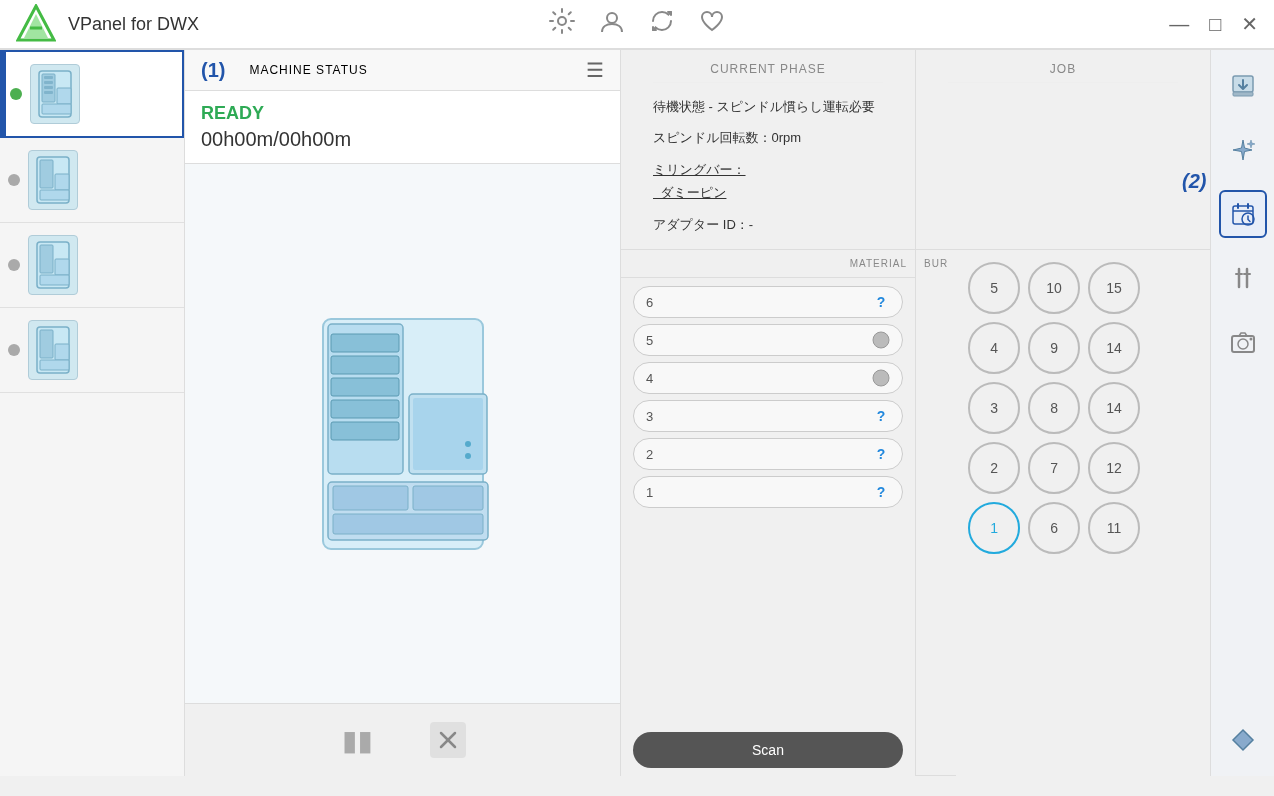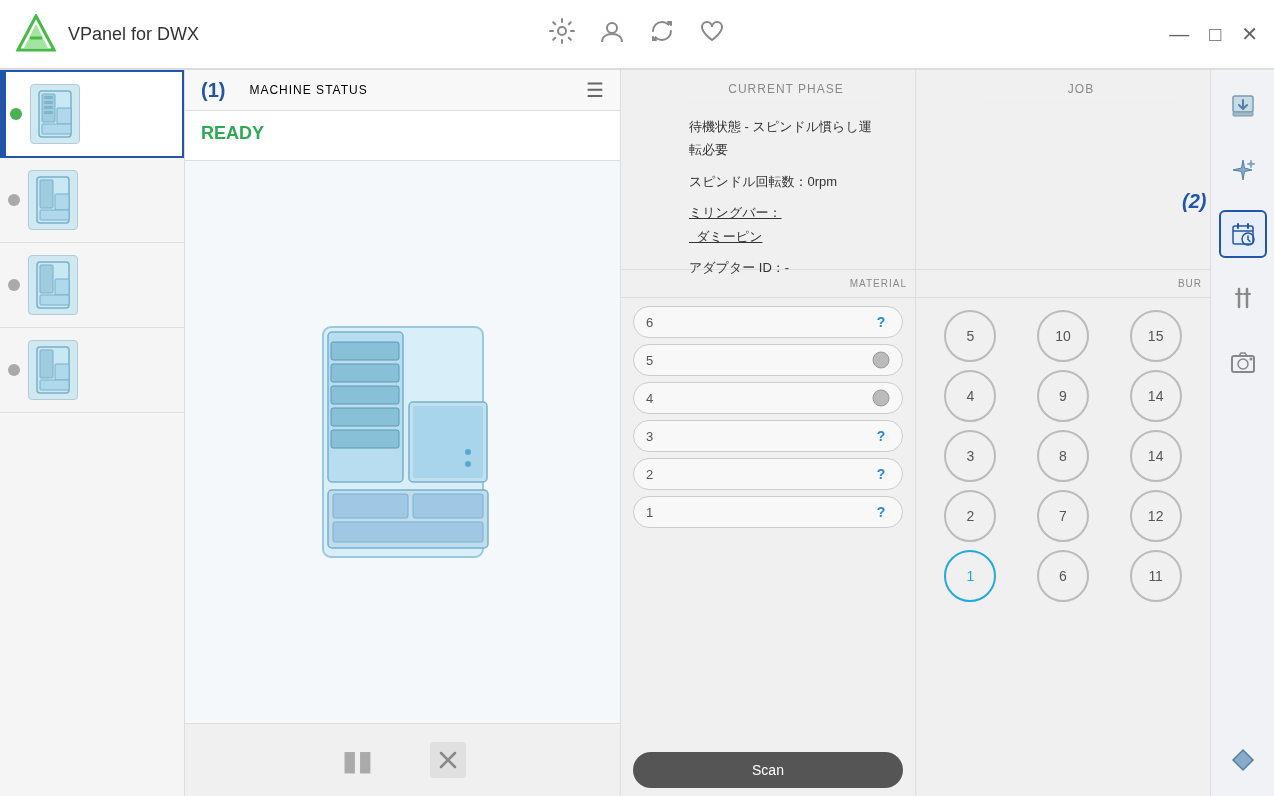--- a/index.html
+++ b/index.html
@@ -1,20 +1,20 @@
 <!DOCTYPE html>
 <html><head>
   <meta charset="utf-8">
   <style>
     * { box-sizing: border-box; margin: 0; padding: 0; }
     body { font-family: 'Segoe UI', Arial, sans-serif; background: #f0f0f0; width: 1274px; height: 796px; overflow: hidden; }
 
     
     .title-bar {
-      display: flex; align-items: center; height: 70px;
+      display: flex; align-items: center; height: 50px;
       background: #fff; border-bottom: 2px solid #ddd;
       padding: 0 16px; position: relative;
     }
     .logo { width: 40px; height: 40px; margin-right: 12px; }
     .title-text { font-size: 18px; color: #333; font-weight: 400; flex: 1; }
     .title-icons { display: flex; gap: 24px; align-items: center; position: absolute; left: 50%; transform: translateX(-50%); }
     .title-icon { font-size: 22px; color: #888; cursor: pointer; }
     .window-controls { display: flex; gap: 20px; align-items: center; margin-left: auto; }
     .win-ctrl { font-size: 20px; color: #666; cursor: pointer; }
 
@@ -56,29 +56,29 @@
     .controls-bar { display: flex; align-items: center; justify-content: center; gap: 40px; padding: 16px; background: #f0f0f0; border-top: 1px solid #ddd; }
     .ctrl-btn { width: 50px; height: 40px; display: flex; align-items: center; justify-content: center; cursor: pointer; background: none; border: none; }
     .ctrl-btn .pause-icon { font-size: 28px; color: #aaa; }
     .ctrl-btn .stop-icon { width: 36px; height: 36px; background: #e0e0e0; display: flex; align-items: center; justify-content: center; border-radius: 4px; }
 
     
     .info-panel { width: 590px; display: flex; flex-direction: column; border-left: 1px solid #ddd; }
 
     
     .info-top { display: flex; height: 200px; border-bottom: 1px solid #ddd; }
-    .info-section { flex: 1; padding: 12px 32px; border-right: 1px solid #ddd; margin-left: 36px; }
+    .info-section { flex: 1; padding: 12px 32px; border-right: 1px solid #ddd; }
     .info-section:last-child { border-right: none; }
     .info-section-title { font-size: 12px; color: #888; letter-spacing: 1px; text-align: center; margin-bottom: 12px; border-bottom: 1px solid #eee; padding-bottom: 6px; }
     .current-phase-text { font-size: 13px; color: #333; line-height: 1.8; }
 
     
     .info-bottom { display: flex; flex: 1; }
     .material-section { width: 295px; border-right: 1px solid #ddd; display: flex; flex-direction: column; }
-    .bur-section { flex: 1; display: flex; flex-direction: column; }
+    .bur-section { flex: 1; display: flex; flex-direction: row; }
     .section-header { font-size: 10px; color: #888; letter-spacing: 1px; text-align: right; padding: 8px; border-bottom: 1px solid #ddd; }
 
     
     .material-slots { padding: 8px 12px; display: flex; flex-direction: column; gap: 6px; flex: 1; }
     .material-slot { display: flex; align-items: center; background: #f8f8f8; border: 1px solid #ccc; border-radius: 20px; padding: 4px 10px 4px 12px; font-size: 13px; color: #555; }
     .material-slot-num { flex: 1; }
     .slot-icon { width: 22px; height: 22px; border-radius: 50%; display: flex; align-items: center; justify-content: center; font-size: 14px; }
     .slot-icon.question { color: #2288dd; font-weight: bold; }
     .scan-btn { margin: 8px 12px; background: #555; color: #fff; border: none; border-radius: 20px; padding: 10px; font-size: 14px; cursor: pointer; text-align: center; }
 
@@ -199,20 +199,21 @@
     <div class="status-header">
       <div class="status-header-left">
         <span class="section-num">(1)</span>
         <span class="section-label">MACHINE STATUS</span>
       </div>
       <span class="menu-icon">☰</span>
     </div>
 
     <div class="machine-info">
       <div class="machine-status-ready">READY</div>
+      <div class="machine-time">00h00m/00h00m</div>
     </div>
 
     <div class="machine-image-area">
       <svg class="machine-3d" viewBox="0 0 180 240">
 
         <rect x="10" y="5" width="160" height="230" rx="8" fill="#d8eef8" stroke="#9ac8dc" stroke-width="2"></rect>
 
         <rect x="15" y="10" width="75" height="150" rx="4" fill="#b8ddf0" stroke="#7ab0c8" stroke-width="1.5"></rect>
 
         <rect x="18" y="20" width="68" height="18" rx="2" fill="#88c0d8" stroke="#5a9ab2" stroke-width="1"></rect>

